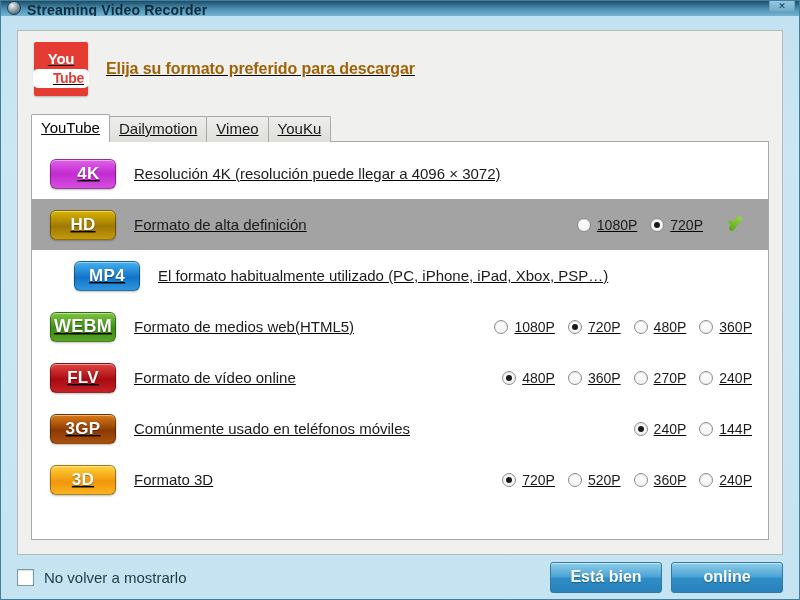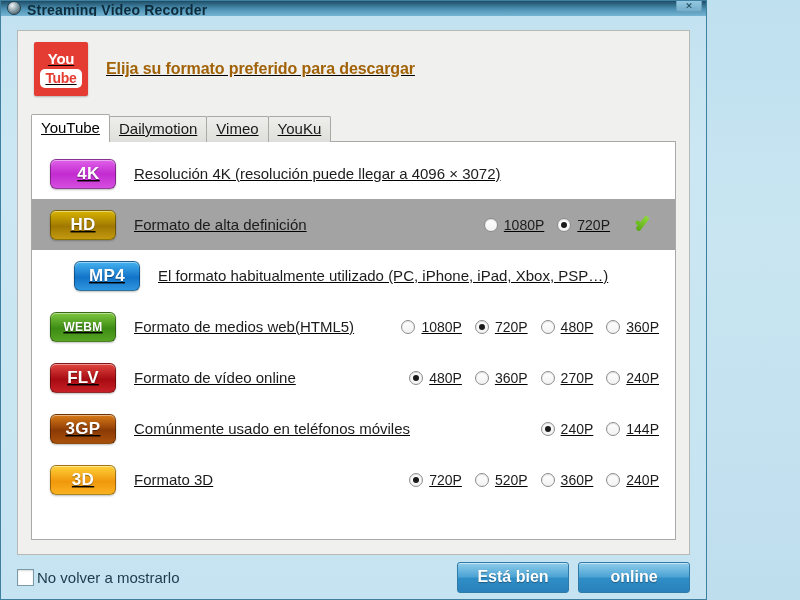--- a/index.html
+++ b/index.html
@@ -10,21 +10,21 @@
     font-family: "Liberation Sans", sans-serif;
   }
   body {
     background: linear-gradient(180deg, #bfe0ef 0%, #c9e5f2 40%, #bfdeed 100%);
   }
 
   
   .window {
     position: absolute;
     left: 0; top: 0;
-    width: 707px; height: 600px;
+    width: 800px; height: 600px;
     background: linear-gradient(180deg,#c2e1f0 0%, #cbe7f3 25%, #c5e3f1 100%);
     border: 1px solid #3f7fa0;
     display: flex;
     flex-direction: column;
   }
 
   
   .titlebar {
     height: 15px;
     flex: 0 0 15px;
@@ -106,21 +106,21 @@
     line-height: 15px;
     letter-spacing: -.3px;
   }
   .yt-tube {
     background: #ffffff;
     color: #e43b33;
     font-weight: bold;
     font-size: 14px;
     line-height: 14px;
     border-radius: 5px;
-    padding: 2px 5px 3px 5px;
+    padding: 2px 5px 3px 20px;
     margin-top: 3px;
     letter-spacing: -.3px;
   }
 
   .header-title {
     margin-left: 18px;
     font-size: 16px;
     font-weight: bold;
     color: #a16207;
     letter-spacing: -.1px;
@@ -198,21 +198,21 @@
     font-weight: bold;
     font-size: 17px;
     letter-spacing: .3px;
     text-shadow: 0 1px 1px rgba(0,0,0,.45);
     border: 1px solid rgba(0,0,0,.35);
     box-shadow: inset 0 1px 0 rgba(255,255,255,.45), 0 1px 2px rgba(0,0,0,.25);
   }
   .badge.b4k   { background: linear-gradient(180deg,#e061e8 0%, #c22bd0 50%, #d64ee0 100%); padding-left: 11px; }
   .badge.bhd   { background: linear-gradient(180deg,#d8b400 0%, #a07800 55%, #c49a10 100%); }
   .badge.bmp4  { background: linear-gradient(180deg,#45b2f0 0%, #1273c8 55%, #2f96e0 100%); margin-left: 24px; }
-  .badge.bwebm { background: linear-gradient(180deg,#7dc63f 0%, #3d8c14 55%, #57a524 100%); font-size:12px; }
+  .badge.bwebm { background: linear-gradient(180deg,#7dc63f 0%, #3d8c14 55%, #57a524 100%); font-size:18px; }
   .badge.bflv  { background: linear-gradient(180deg,#e0453f 0%, #a80b12 55%, #c62026 100%); }
   .badge.b3gp  { background: linear-gradient(180deg,#d97b18 0%, #8c3a05 55%, #a9500c 100%); }
   .badge.b3d   { background: linear-gradient(180deg,#ffd23a 0%, #f0970c 55%, #fbb220 100%); }
 
   .row-label {
     margin-left: 18px;
     font-size: 15px;
     color: #1c1c1c;
     white-space: nowrap;
     flex: 0 0 auto;
@@ -280,21 +280,21 @@
   
   .footer {
     flex: 0 0 44px;
     display: flex;
     align-items: center;
     padding: 0 16px;
   }
   .dontshow {
     display: flex;
     align-items: flex-start;
-    gap: 3px;
+    gap: 10px;
   }
   .cbox {
     width: 17px; height: 17px;
     flex: 0 0 17px;
     background: #ffffff;
     border: 1px solid #7b9aa8;
     box-shadow: inset 0 1px 2px rgba(0,0,0,.14);
   }
   .dontshow-label {
     font-size: 15px;

